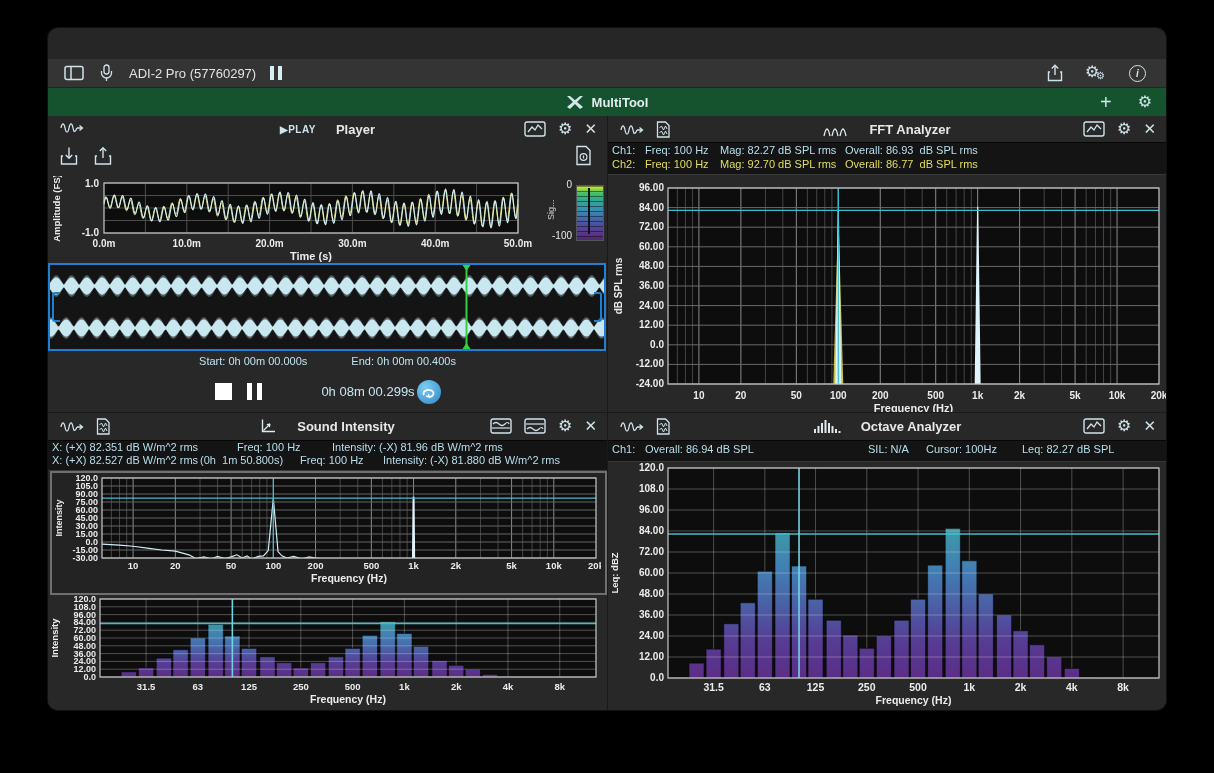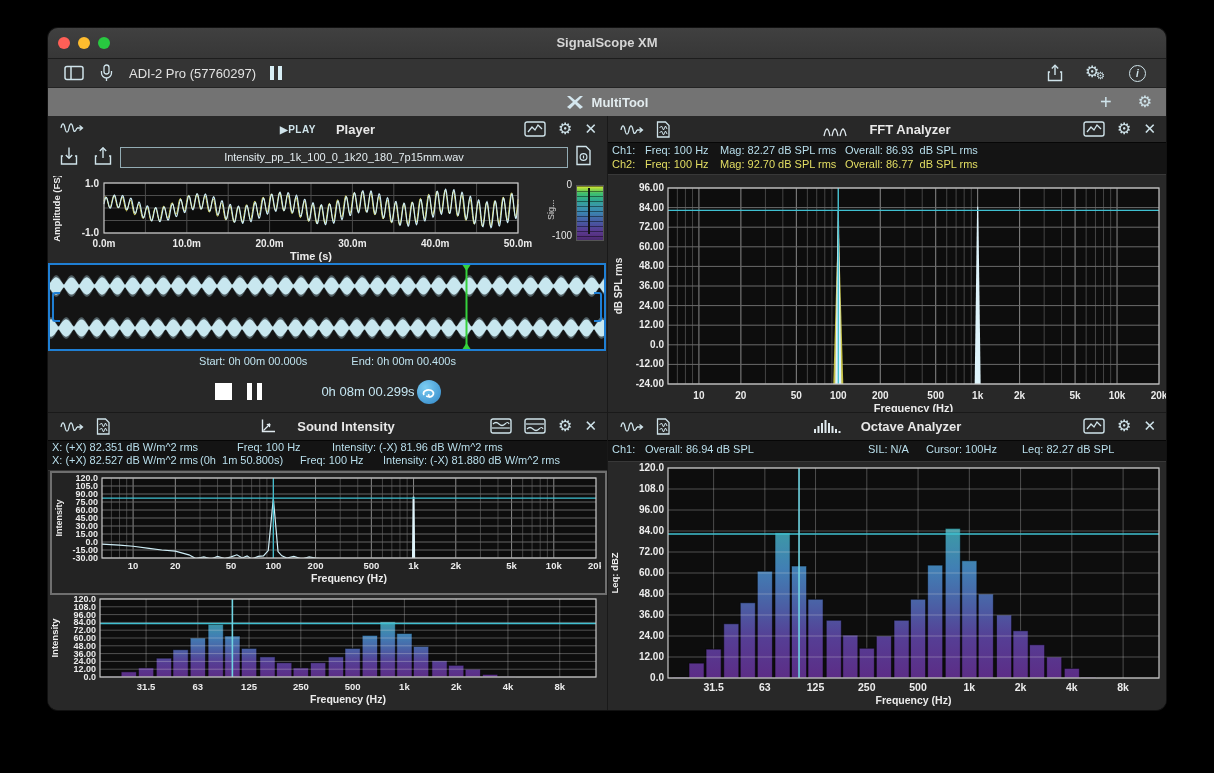--- a/index.html
+++ b/index.html
@@ -19,21 +19,21 @@
            display:flex;align-items:center;}
   .toolbar .dev{font-size:13px;color:#e2e2e2;margin-left:16px;}
   .tbicon{margin-left:16px;display:flex;align-items:center;}
   .pausebars{display:flex;gap:4px;margin-left:14px;}
   .pausebars i{display:block;width:4px;height:14px;background:#d7eef5;}
   .tbright{margin-left:auto;display:flex;align-items:center;gap:22px;margin-right:20px;}
   .gearglyph{color:#cfe3ea;font-size:16px;line-height:16px;}
   .infocirc{width:15px;height:15px;border:1.5px solid #cfe3ea;border-radius:50%;color:#cfe3ea;
             font-size:10px;line-height:15px;text-align:center;font-style:italic;font-weight:700;}
   
-  .tabbar{position:absolute;left:0;top:60px;width:100%;height:28px;background:#737373;border-bottom:1px solid #1c1c1c;}
+  .tabbar{position:absolute;left:0;top:60px;width:100%;height:28px;background:#14532d;border-bottom:1px solid #1c1c1c;}
   .tabcenter{position:absolute;left:0;top:0;width:100%;height:28px;display:flex;align-items:center;justify-content:center;gap:8px;
              font-size:13px;font-weight:700;color:#e3ecef;}
   .tabright{position:absolute;right:14px;top:0;height:28px;display:flex;align-items:center;gap:26px;}
   .plusbtn{color:#cfe3ea;font-size:20px;font-weight:400;line-height:20px;}
   
   .content{position:absolute;left:0;top:88px;width:1118px;height:594px;background:#262626;}
   .panel{position:absolute;background:#282828;}
   .p-player{left:0;top:0;width:559px;height:296px;border-right:1px solid #191919;border-bottom:1px solid #191919;}
   .p-fft{left:560px;top:0;width:558px;height:296px;border-bottom:1px solid #191919;}
   .p-si{left:0;top:297px;width:559px;height:297px;border-right:1px solid #191919;}
@@ -79,28 +79,20 @@
   .borderbox{position:absolute;left:2px;top:58px;width:553px;height:120px;border:2px solid #6f6f6f;background:#232323;}
   svg text{font-family:"Liberation Sans",sans-serif;}
   .icon{display:block;}
 </style>
 </head>
 <body>
 
 <div class="stage">
   <div class="window">
 
-    <div class="titlebar">
-      <div class="traffic">
-        <div class="tl" style="background:#ff5f57"></div>
-        <div class="tl" style="background:#febc2e"></div>
-        <div class="tl" style="background:#28c840"></div>
-      </div>
-      <div class="win-title">SignalScope XM</div>
-    </div>
 
     <div class="toolbar">
       <span class="tbicon">
         <svg class="icon" width="20" height="16" viewBox="0 0 20 16">
             <rect x="1" y="1.5" width="18" height="13" rx="2" fill="none" stroke="#cfe3ea" stroke-width="1.5"></rect>
             <line x1="7" y1="1.5" x2="7" y2="14.5" stroke="#cfe3ea" stroke-width="1.5"></line>
           </svg>
       </span>
       <span class="tbicon">
         <svg class="icon" width="13" height="18" viewBox="0 0 13 18">
@@ -175,21 +167,20 @@
                 <path d="M5.8,9 L9,12.2 L12.2,9" fill="none" stroke="#cfe3ea" stroke-width="1.4"></path>
               </svg>
           </span>
           <span style="position:absolute;left:46px;top:0;">
             <svg class="icon" width="18" height="20" viewBox="0 0 18 20">
                 <path d="M3,10 h-1.5 v8 h15 v-8 h-1.5" fill="none" stroke="#cfe3ea" stroke-width="1.4"></path>
                 <line x1="9" y1="2" x2="9" y2="12" stroke="#cfe3ea" stroke-width="1.4"></line>
                 <path d="M5.8,5 L9,1.8 L12.2,5" fill="none" stroke="#cfe3ea" stroke-width="1.4"></path>
               </svg>
           </span>
-          <div class="filebox">Intensity_pp_1k_100_0_1k20_180_7p15mm.wav</div>
           <span style="position:absolute;left:527px;top:-1px;">
             <svg class="icon" width="17" height="21" viewBox="0 0 17 21">
                 <path d="M2,1.5 h9 l4,4 v14 h-13 z" fill="none" stroke="#cfe3ea" stroke-width="1.4"></path>
                 <circle cx="8.5" cy="12" r="3.4" fill="none" stroke="#cfe3ea" stroke-width="1.2"></circle>
                 <line x1="8.5" y1="10.5" x2="8.5" y2="13.5" stroke="#cfe3ea" stroke-width="1.2"></line>
               </svg>
           </span>
         </div>
 
         <svg id="player-wave" style="position:absolute;left:0;top:60px;" width="559" height="87">

